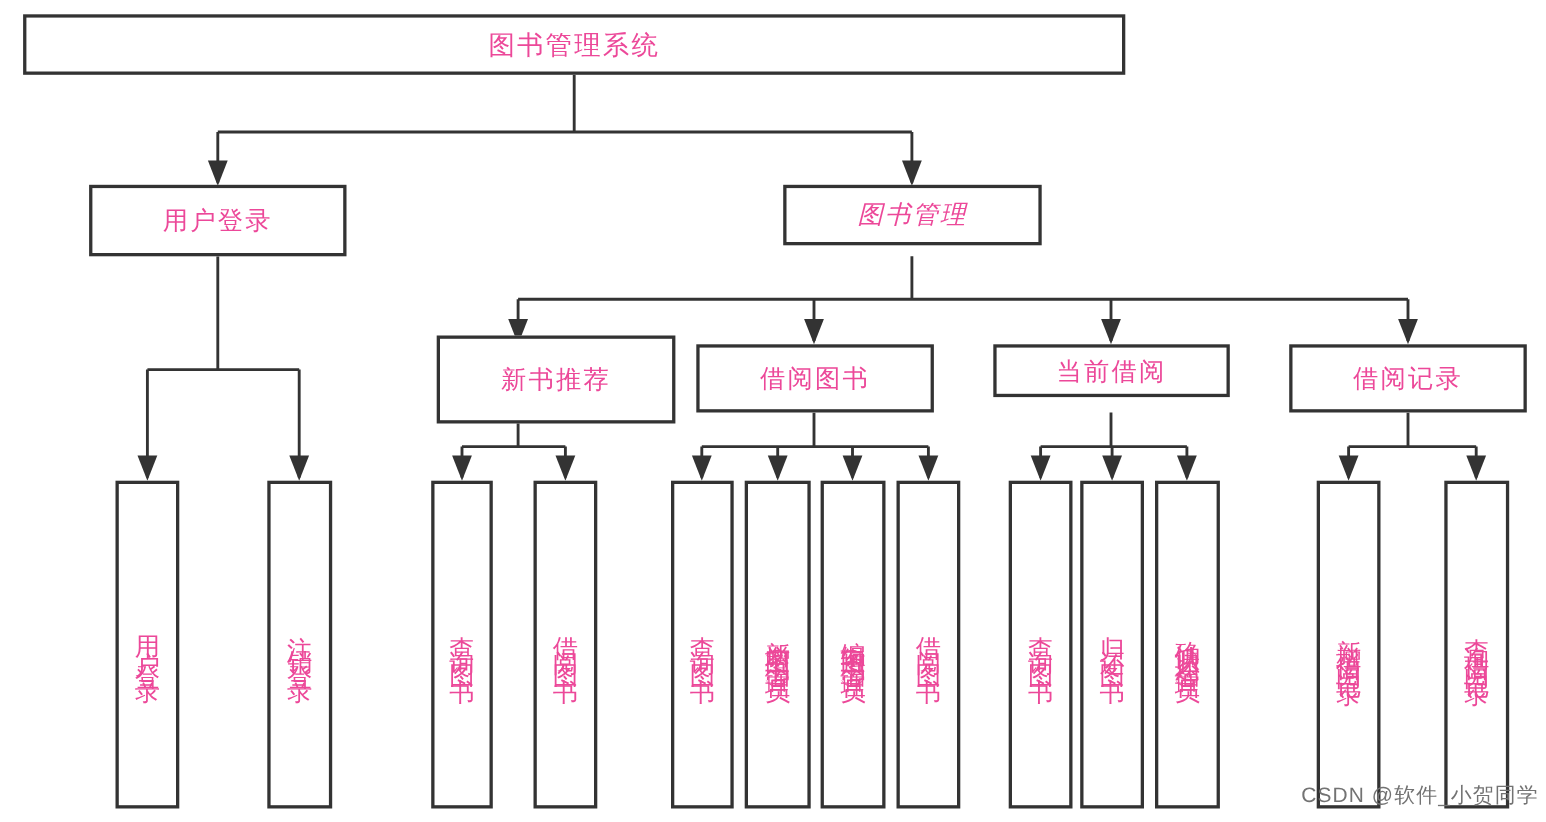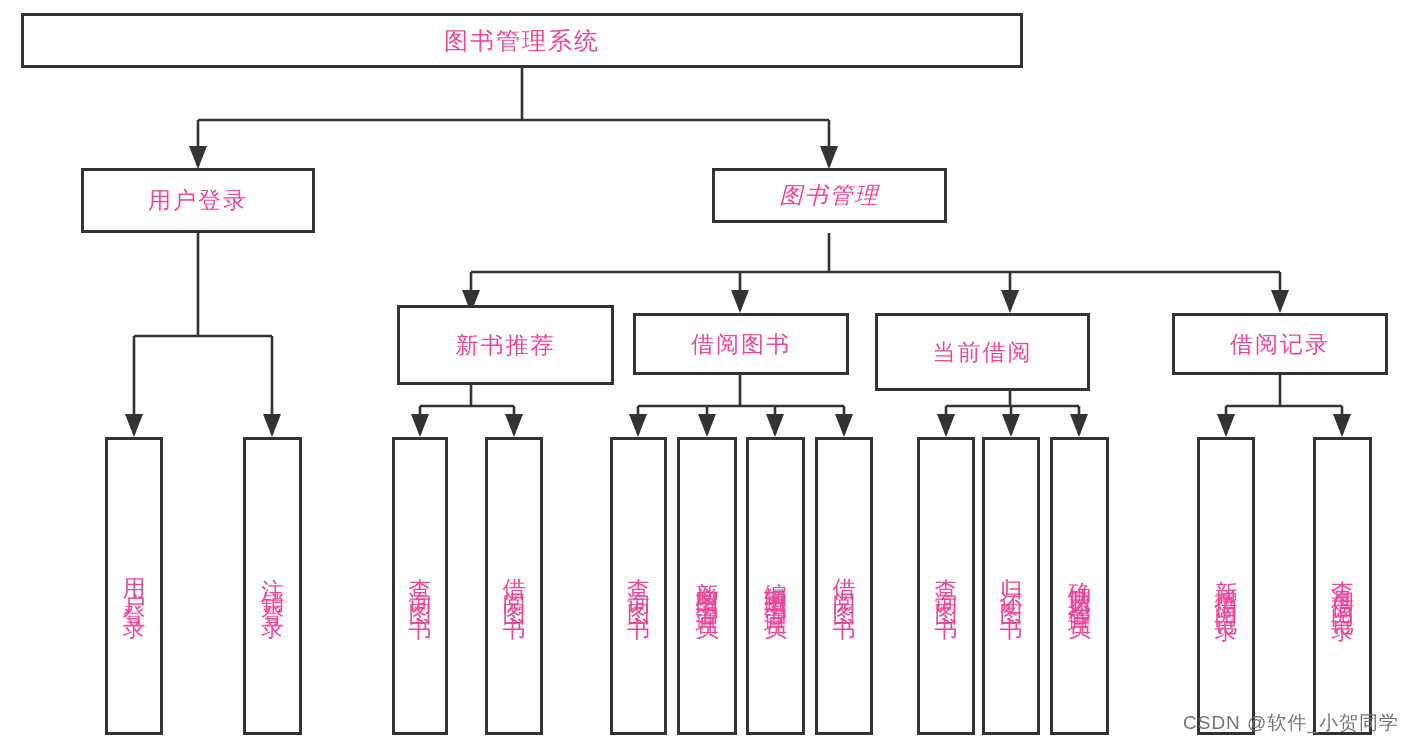--- a/index.html
+++ b/index.html
@@ -112,21 +112,21 @@
     </g>
   </svg>
 
   <div class="node hbox root-box" style="left:21px; top:13px; width:1002px; height:55px;">图书管理系统</div>
 
   <div class="node hbox" style="left:81px; top:168px; width:234px; height:65px;">用户登录</div>
   <div class="node hbox" style="left:712px; top:168px; width:235px; height:55px;font-style:italic;">图书管理</div>
 
   <div class="node hbox" style="left:363px; top:305px; width:217px; height:80px;margin-left:34px;">新书推荐</div>
   <div class="node hbox" style="left:633px; top:313px; width:216px; height:62px;">借阅图书</div>
-  <div class="node hbox" style="left:875px; top:313px; width:215px; height:78px;">当前借阅</div>
+  <div class="node hbox" style="left:903px; top:313px; width:215px; height:48px;">当前借阅</div>
   <div class="node hbox" style="left:1172px; top:313px; width:216px; height:62px;">借阅记录</div>
 
   <div class="node vbox v4" style="left:105px; top:437px; width:58px; height:298px;">用户登录</div>
   <div class="node vbox v4" style="left:243px; top:437px; width:59px; height:298px;">注销登录</div>
 
   <div class="node vbox v4" style="left:392px; top:437px; width:56px; height:298px;">查询图书</div>
   <div class="node vbox v4" style="left:485px; top:437px; width:58px; height:298px;">借阅图书</div>
 
   <div class="node vbox v4" style="left:610px; top:437px; width:57px; height:298px;">查询图书</div>
   <div class="node vbox v9" style="left:677px; top:437px; width:60px; height:298px;">新增图书（管理员）</div>

